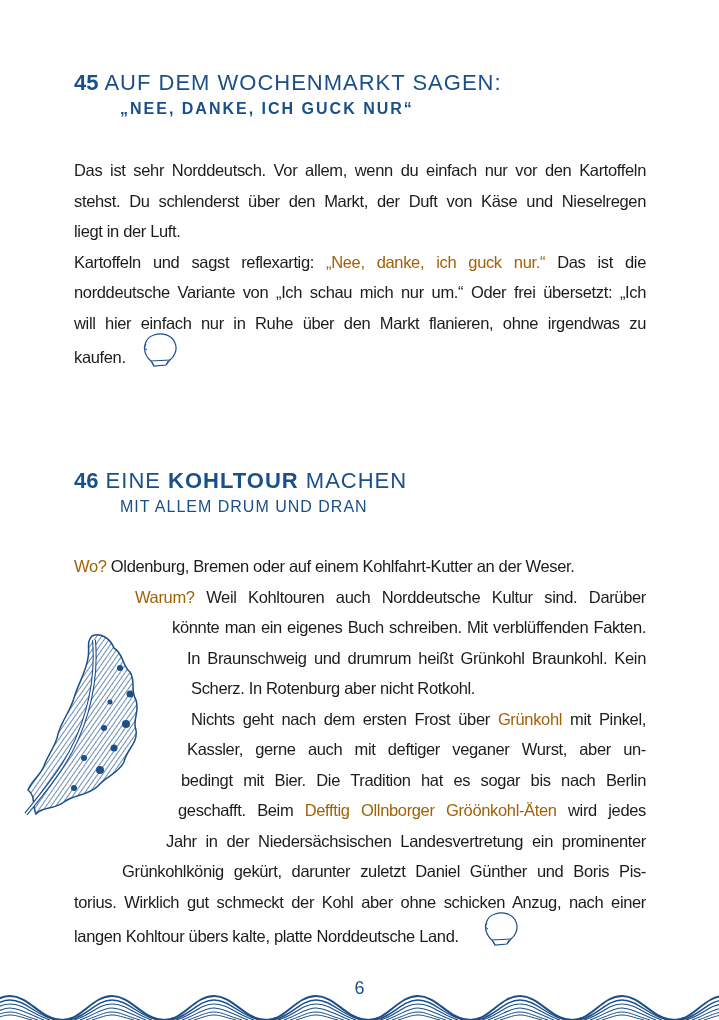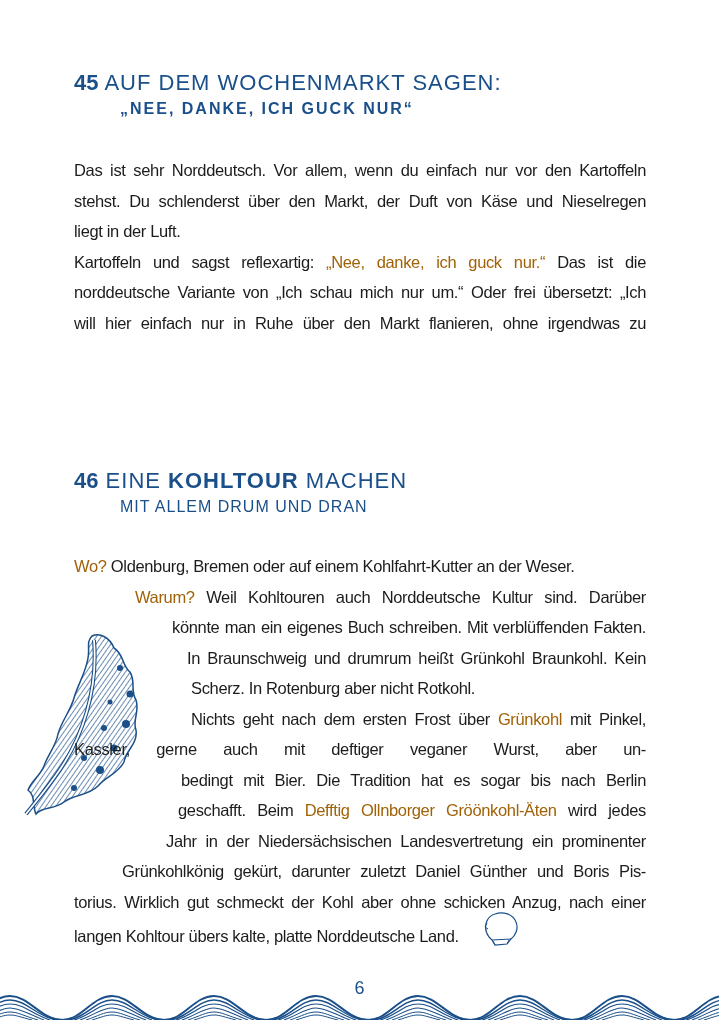--- a/index.html
+++ b/index.html
@@ -33,20 +33,29 @@
   <div class="l2" style="font-weight:bold; letter-spacing:2px;">„NEE, DANKE, ICH GUCK NUR“</div>
 </div>
 
 <div class="body-text" style="top:155px;">
   <span class="line justify">Das ist sehr Norddeutsch. Vor allem, wenn du einfach nur vor den Kartoffeln</span>
   <span class="line justify">stehst. Du schlenderst über den Markt, der Duft von Käse und Nieselregen</span>
   <span class="line">liegt in der Luft.</span>
   <span class="line justify"><span>Kartoffeln und sagst reflexartig: </span><span class="hl">„Nee, danke, ich guck nur.“</span><span> Das ist die</span></span>
   <span class="line justify">norddeutsche Variante von „Ich schau mich nur um.“ Oder frei übersetzt: „Ich</span>
   <span class="line justify">will hier einfach nur in Ruhe über den Markt flanieren, ohne irgendwas zu</span>
+  <span class="line"><span>kaufen.</span>
+    <span class="shell" style="margin-left:10px; margin-top:-6px;">
+      <svg width="40" height="38" viewBox="0 0 40 38">
+          <path d="M8 26 C2 18 4 6 14 3 C22 0 32 3 35 11 C38 18 34 25 30 28 L26 33 L14 34 L11 29 Z" fill="none" stroke="#1a4f8a" stroke-width="1.2"></path>
+          <path d="M11 29 L30 28 M14 34 L12 30 M26 33 L28 29" fill="none" stroke="#1a4f8a" stroke-width="1"></path>
+          <path d="M6 12 L4 16 L7 18" fill="none" stroke="#1a4f8a" stroke-width="1"></path>
+        </svg>
+    </span>
+  </span>
 </div>
 
 <div class="heading" style="top:468px;">
   <div class="l1">
     <span class="num">46</span>
     <span>EINE </span><b>KOHLTOUR</b><span> MACHEN</span>
   </div>
   <div class="l2">MIT ALLEM DRUM UND DRAN</div>
 </div>
 
@@ -72,21 +81,21 @@
   </g>
 </svg>
 
 <div class="body-text" style="top:551px;">
   <span class="line"><span class="hl">Wo?</span><span> Oldenburg, Bremen oder auf einem Kohlfahrt-Kutter an der Weser.</span></span>
   <span class="line justify" style="margin-left:61px;"><span class="hl">Warum?</span><span> Weil Kohltouren auch Norddeutsche Kultur sind. Darüber</span></span>
   <span class="line justify" style="margin-left:98px;">könnte man ein eigenes Buch schreiben. Mit verblüffenden Fakten.</span>
   <span class="line justify" style="margin-left:113px;">In Braunschweig und drumrum heißt Grünkohl Braunkohl. Kein</span>
   <span class="line" style="margin-left:117px;">Scherz. In Rotenburg aber nicht Rotkohl.</span>
   <span class="line justify" style="margin-left:117px;"><span>Nichts geht nach dem ersten Frost über </span><span class="hl">Grünkohl</span><span> mit Pinkel,</span></span>
-  <span class="line justify" style="">Kassler, gerne auch mit deftiger veganer Wurst, aber un-</span>
+  <span class="line justify" style="margin-left:113px;">Kassler, gerne auch mit deftiger veganer Wurst, aber un-</span>
   <span class="line justify" style="margin-left:107px;">bedingt mit Bier. Die Tradition hat es sogar bis nach Berlin</span>
   <span class="line justify" style="margin-left:104px;"><span>geschafft. Beim </span><span class="hl">Defftig Ollnborger Gröönkohl-Äten</span><span> wird jedes</span></span>
   <span class="line justify" style="margin-left:92px;">Jahr in der Niedersächsischen Landesvertretung ein prominenter</span>
   <span class="line justify" style="margin-left:48px;">Grünkohlkönig gekürt, darunter zuletzt Daniel Günther und Boris Pis-</span>
   <span class="line justify">torius. Wirklich gut schmeckt der Kohl aber ohne schicken Anzug, nach einer</span>
   <span class="line"><span>langen Kohltour übers kalte, platte Norddeutsche Land.</span>
     <span class="shell" style="margin-left:18px; margin-top:-6px;">
       <svg width="40" height="38" viewBox="0 0 40 38">
           <path d="M8 26 C2 18 4 6 14 3 C22 0 32 3 35 11 C38 18 34 25 30 28 L26 33 L14 34 L11 29 Z" fill="none" stroke="#1a4f8a" stroke-width="1.2"></path>
           <path d="M11 29 L30 28 M14 34 L12 30 M26 33 L28 29" fill="none" stroke="#1a4f8a" stroke-width="1"></path>

